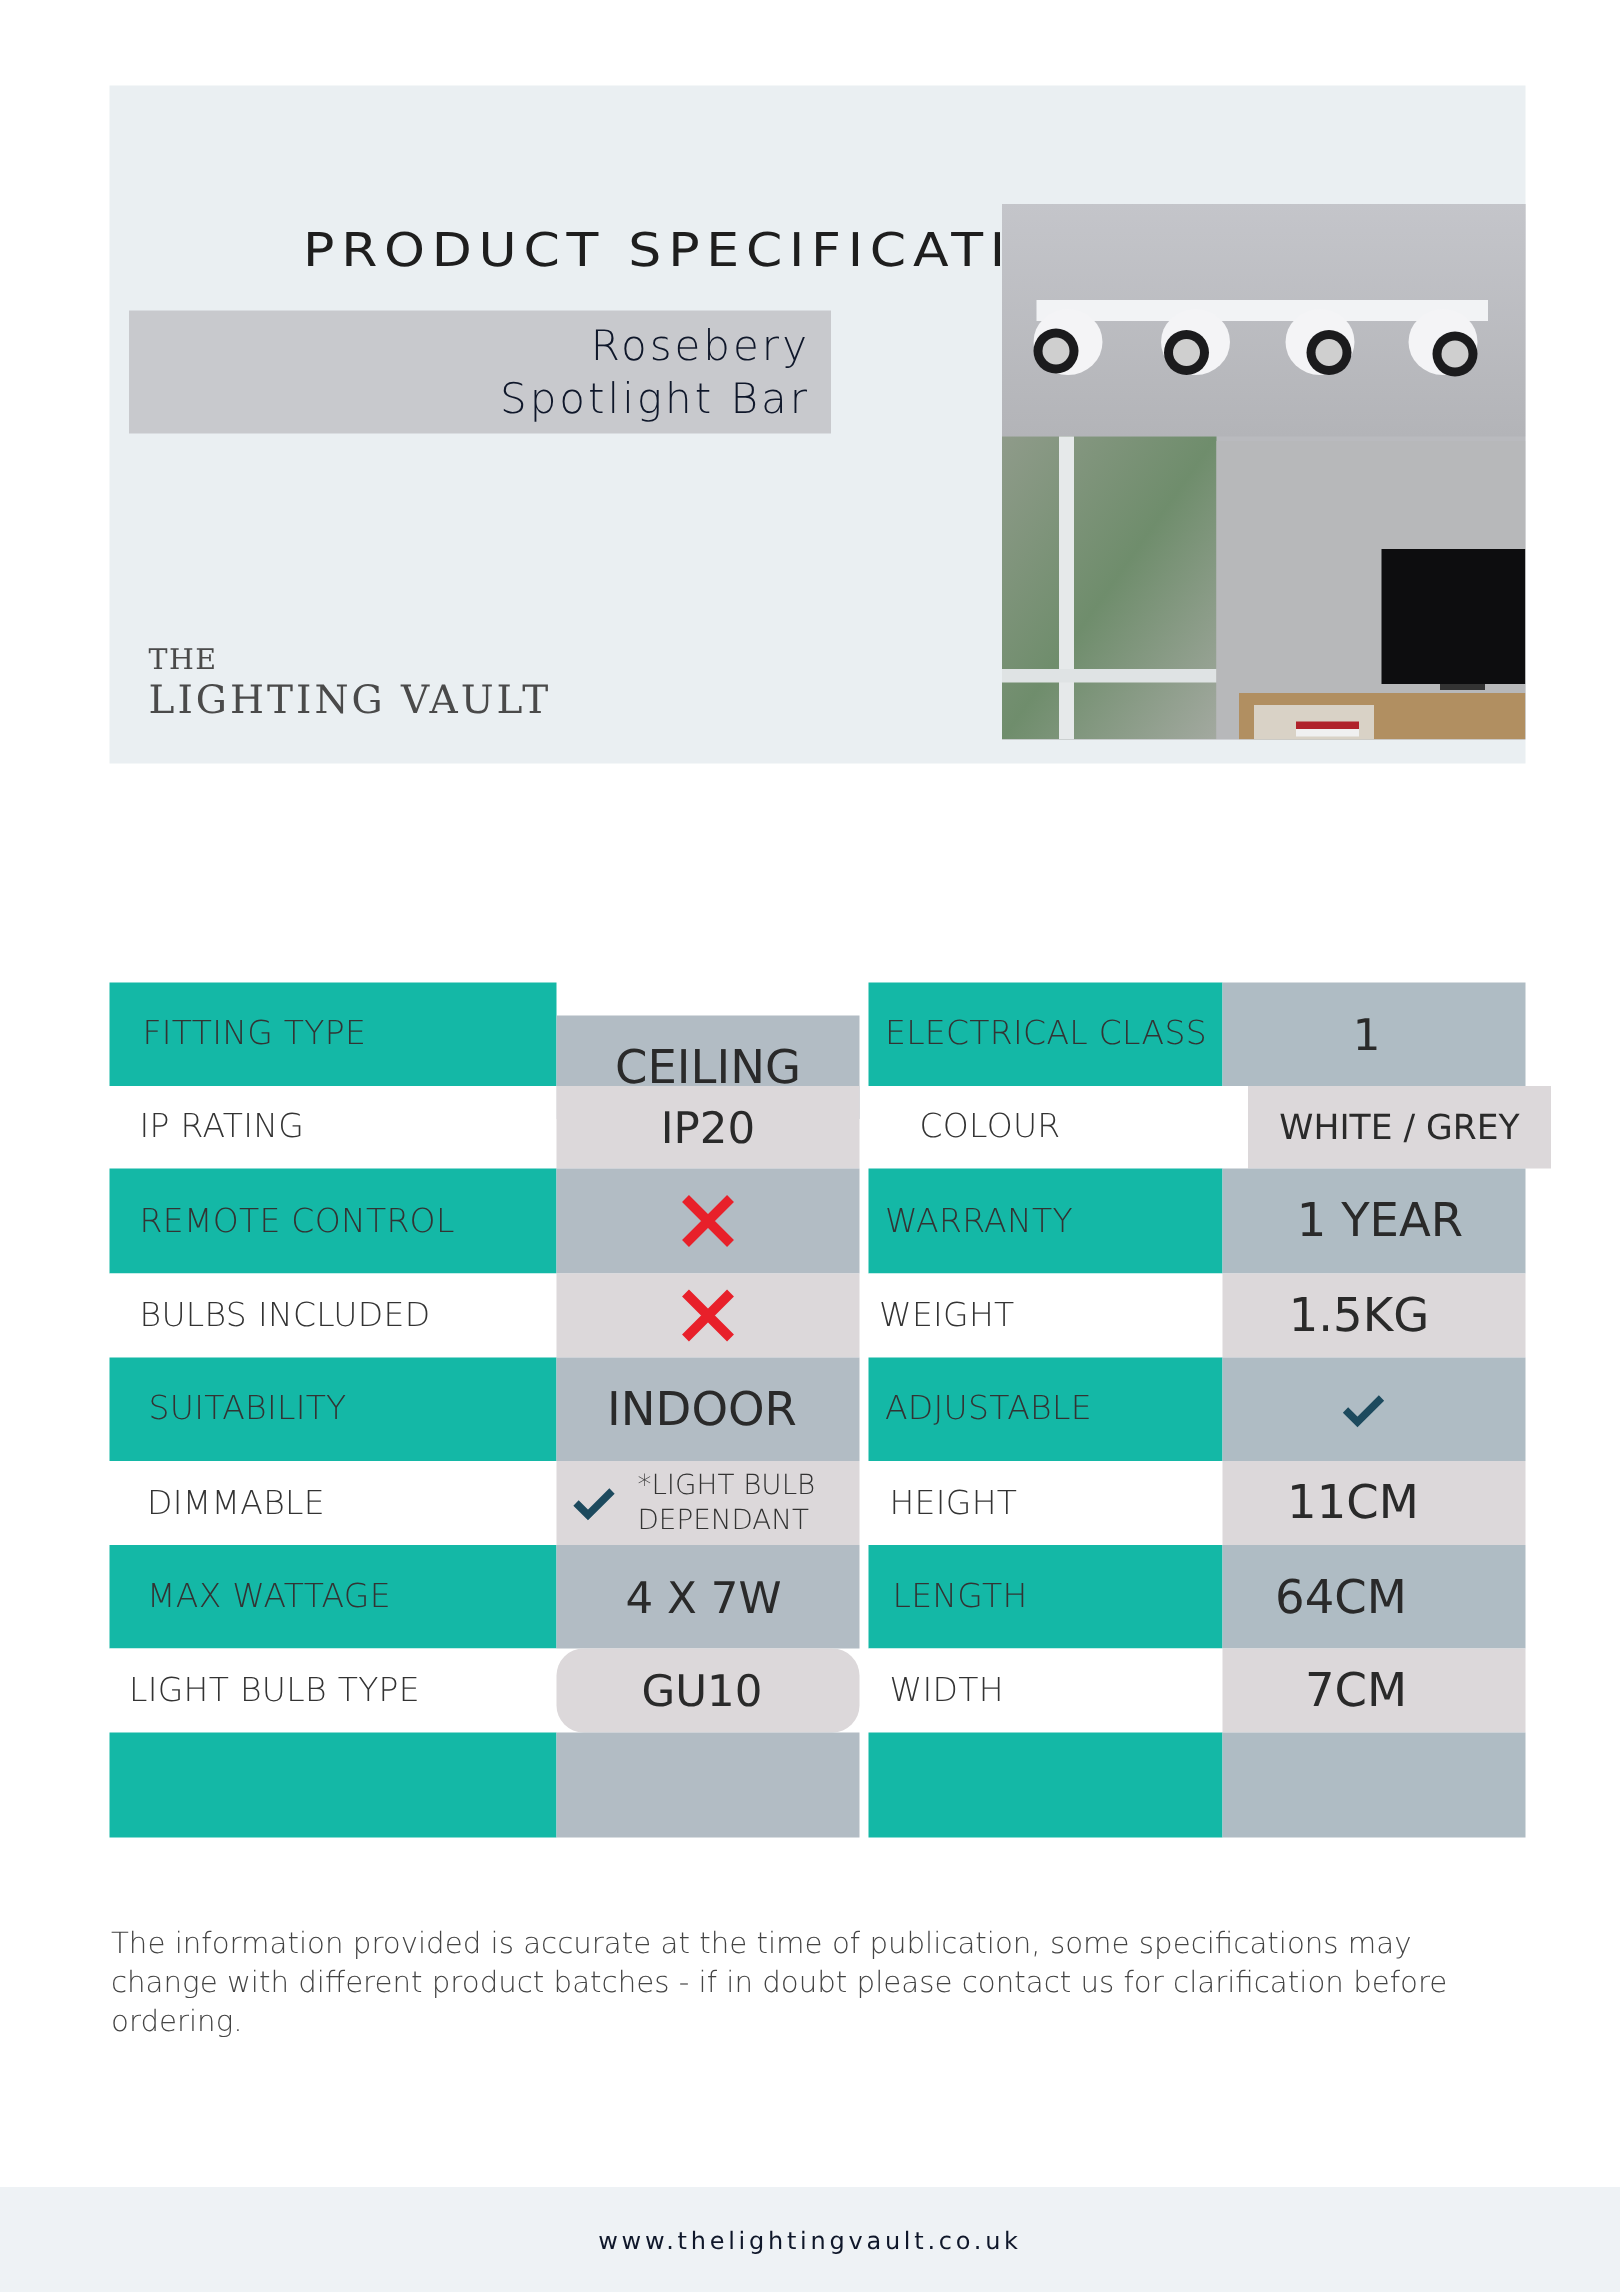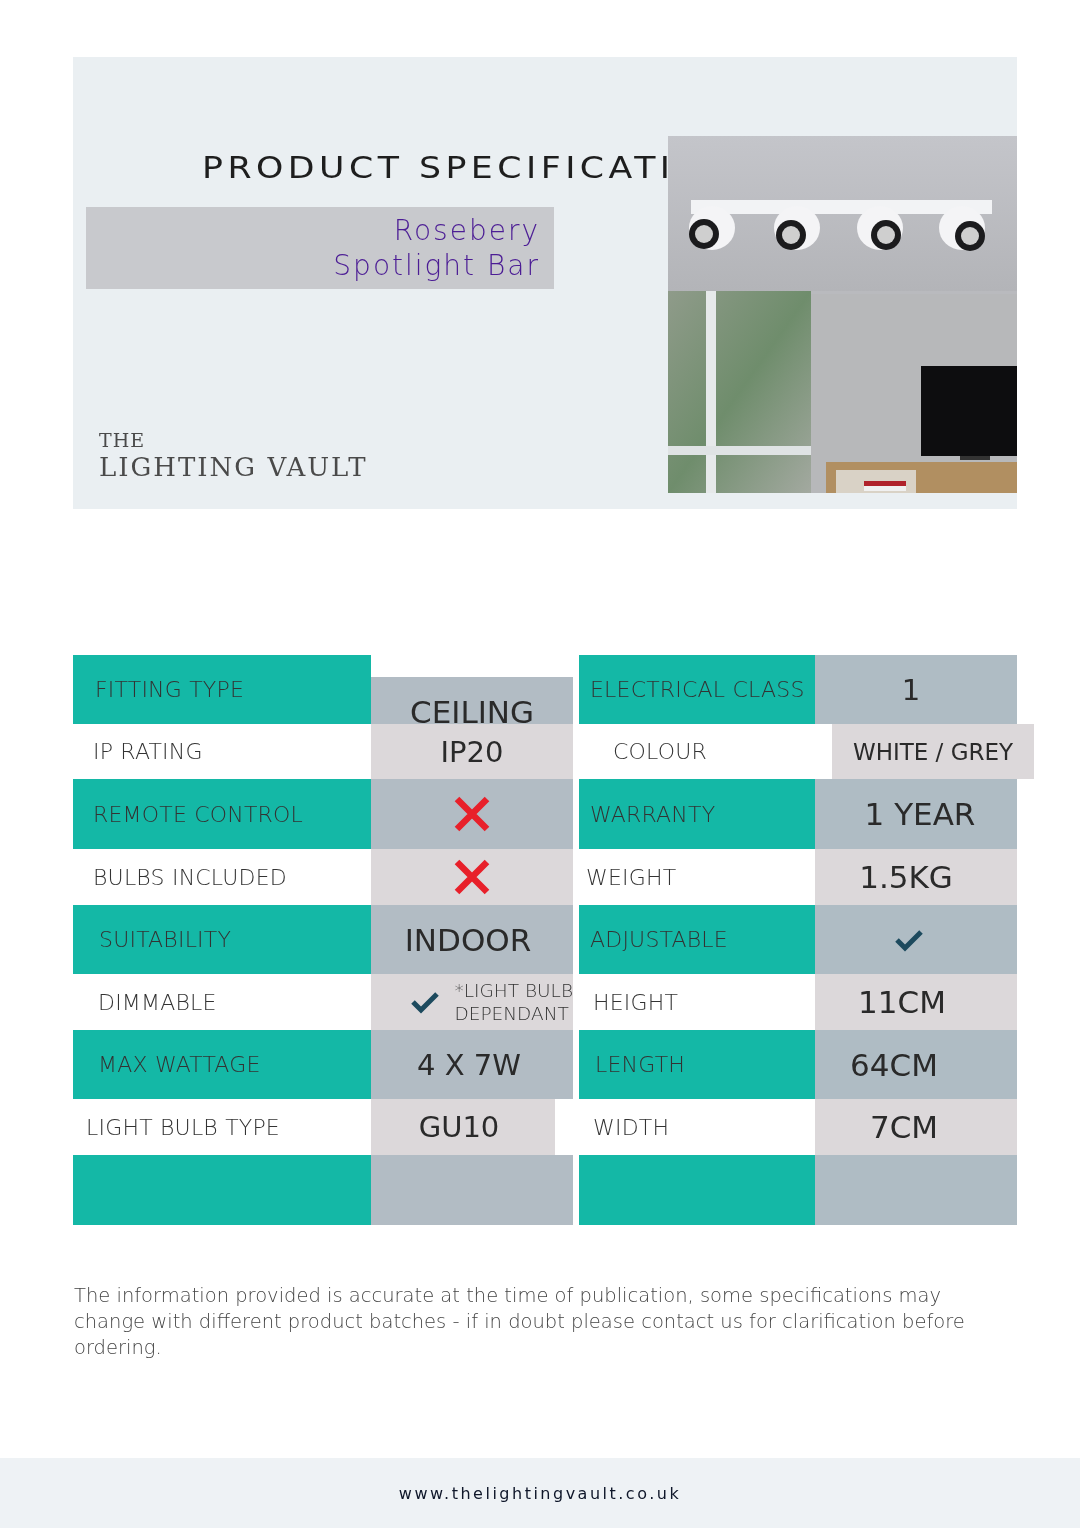--- a/index.html
+++ b/index.html
@@ -18,21 +18,21 @@
     font-family:"DejaVu Sans", sans-serif; font-size:31px; letter-spacing:4px;
     font-weight:400; color:#1e1e1e; transform:scaleX(1.12); transform-origin:center;
     margin:0; white-space:nowrap;
   }
   .product-box {
     position:absolute; left:13px; top:150px; width:468px; height:82px;
     background:#c8c9cd;
   }
   .product-name {
     position:absolute; right:14px; top:6px; text-align:right;
-    color:#4c1d95; font-family:"DejaVu Sans", sans-serif; font-weight:300;
+    color:#0f172a; font-family:"DejaVu Sans", sans-serif; font-weight:300;
     font-size:28px; line-height:35px; letter-spacing:2px; white-space:pre-line;
   }
   .logo {
     position:absolute; left:26px; top:372px; color:#4a4a4a;
     font-family:"DejaVu Serif", serif; font-weight:400;
   }
   .logo .the { font-size:19px; letter-spacing:1px; line-height:22px; display:block; }
   .logo .main { font-size:26px; letter-spacing:2px; line-height:32px; display:block; }
 
   .photo {
@@ -151,35 +151,35 @@
   <div class="cell c-val-b value" style="left:371px;top:849px;width:202px;height:56px;">
     <svg class="icon" width="38" height="38" viewBox="0 0 38 38">
         <path d="M4 4 L34 34 M34 4 L4 34" stroke="#e8202a" stroke-width="6.5" stroke-linecap="butt"></path>
       </svg>
   </div>
 
   <div class="cell c-lab-a label" style="left:73px;top:905px;width:298px;height:69px;padding-left:26px;">SUITABILITY</div>
   <div class="cell c-val-a value" style="left:371px;top:905px;width:202px;height:69px;font-size:31px;padding-right:8px;">INDOOR</div>
 
   <div class="cell c-lab-b label" style="left:73px;top:974px;width:298px;height:56px;padding-left:25px;">DIMMABLE</div>
-  <div class="cell c-val-b" style="left:371px;top:974px;width:202px;height:56px;padding-left:10px;justify-content:flex-end;">
+  <div class="cell c-val-b" style="left:371px;top:974px;width:202px;height:56px;padding-left:10px;">
     <svg class="icon" width="30" height="24" viewBox="0 0 30 24">
         <path d="M3 12 L11 20 L27 4" stroke="#1d4a5e" stroke-width="5" fill="none" stroke-linecap="butt"></path>
       </svg>
     <div style="margin-left:14px;font-size:18.5px;line-height:23px;color:#333;font-weight:300;">
       <div>*LIGHT BULB</div>
       <div>DEPENDANT</div>
     </div>
   </div>
 
   <div class="cell c-lab-a label" style="left:73px;top:1030px;width:298px;height:69px;padding-left:25px;">MAX WATTAGE</div>
   <div class="cell c-val-a value" style="left:371px;top:1030px;width:202px;height:69px;padding-right:6px;">4 X 7W</div>
 
   <div class="cell c-lab-b label" style="left:73px;top:1099px;width:298px;height:56px;padding-left:13px;">LIGHT BULB TYPE</div>
-  <div class="cell c-val-b value" style="left:371px;top:1099px;width:184px;height:56px;padding-right:8px;">GU10</div>
+  <div class="cell c-val-b value" style="left:371px;top:1099px;width:202px;height:56px;padding-right:8px;border-radius:18px;">GU10</div>
 
   <div class="cell c-lab-a" style="left:73px;top:1155px;width:298px;height:70px;"></div>
   <div class="cell c-val-a" style="left:371px;top:1155px;width:202px;height:70px;"></div>
 </div>
 
 <div>
   <div class="cell c-lab-a label" style="left:579px;top:655px;width:236px;height:69px;padding-left:11px;">ELECTRICAL CLASS</div>
   <div class="cell c-val-a-r value" style="left:815px;top:655px;width:202px;height:69px;padding-right:10px;">1</div>
 
   <div class="cell c-lab-b label" style="left:606px;top:724px;width:236px;height:55px;padding-left:7px;">COLOUR</div>

